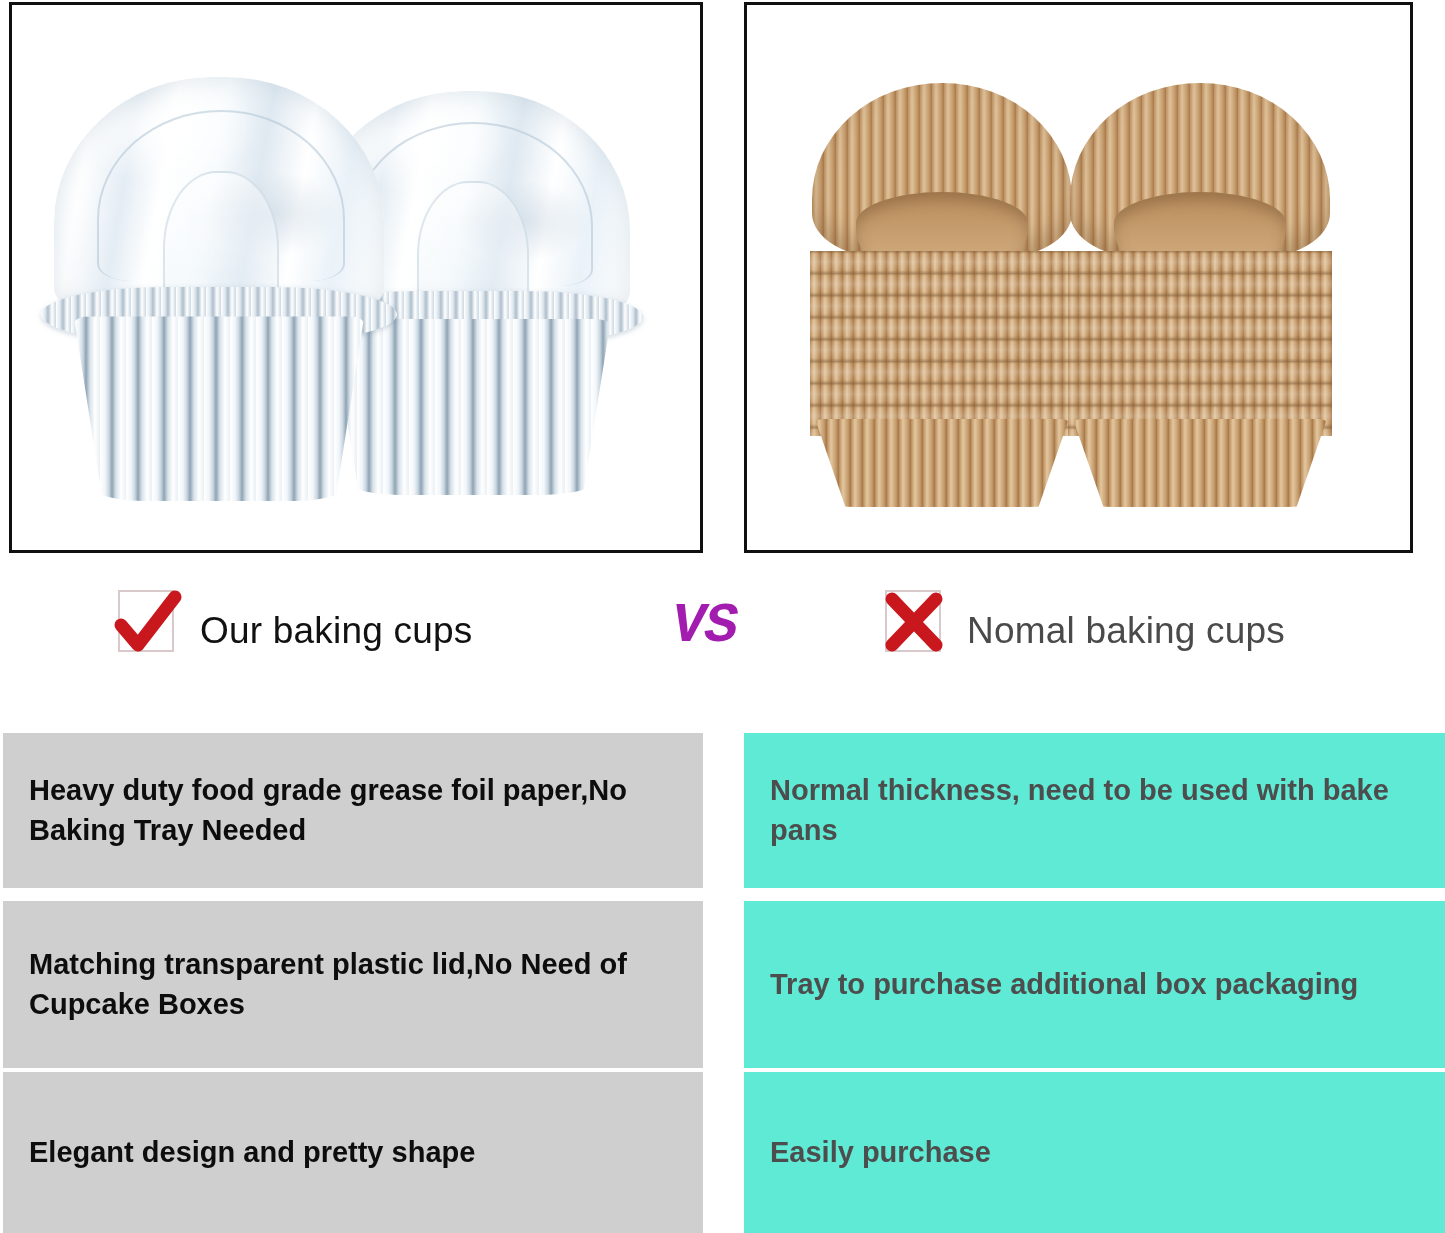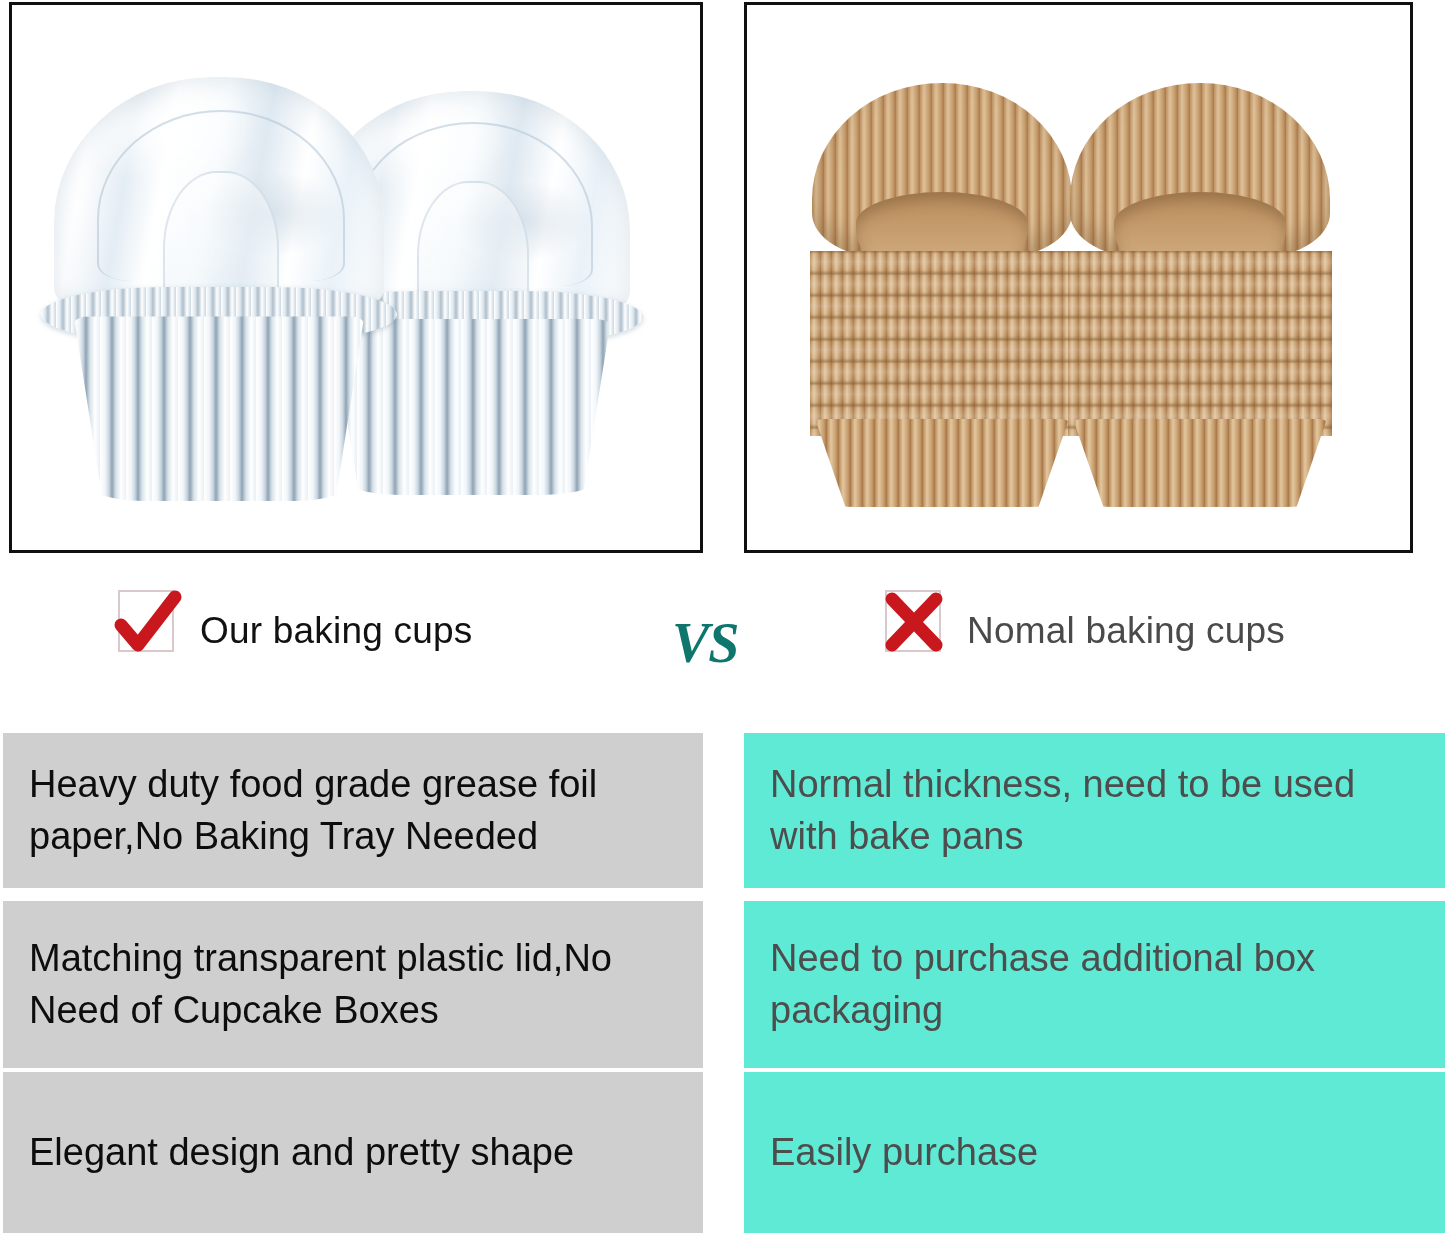--- a/index.html
+++ b/index.html
@@ -197,49 +197,50 @@
     font-weight: 400;
     white-space: nowrap;
     letter-spacing: 0.2px;
   }
   .label-text.ours   { color: #111111; }
   .label-text.normal { color: #4a4a4a; }
 
   .vs-text {
     position: absolute;
     left: 672px;
-    top: 45px;
+    top: 28px;
     font-size: 56px;
     font-weight: 700;
     font-style: italic;
-    color: #0f766e;
-    font-family: Liberation Serif, serif;
+    color: #a21caf;
+    font-family: Liberation Mono, monospace;
     letter-spacing: -1px;
   }
 
   
   .bands { position: absolute; left: 0; top: 0; width: 1445px; height: 1233px; }
   .band {
     position: absolute;
     box-sizing: border-box;
     display: flex;
     align-items: center;
   }
   .band.left  { left: 3px;   width: 700px; background: #cfcfcf; }
   .band.right { left: 744px; width: 701px; background: #5eead4; }
 
   .band.r1 { top: 733px;  height: 155px; }
   .band.r2 { top: 901px;  height: 167px; }
   .band.r3 { top: 1072px; height: 161px; }
 
   .band-text {
-    font-size: 38px;
+    font-size: 29px;
     line-height: 1.36;
     padding: 0 26px;
     white-space: pre-line;
+    font-weight: bold;
   }
   .band.left  .band-text { color: #0d0d0d; }
   .band.right .band-text { color: #4d4d4d; }
 </style>
 </head>
 <body>
 
 <div class="photo-row">
 
   <div class="photo-panel left">
@@ -306,21 +307,21 @@
     <div class="band-text">Heavy duty food grade grease foil paper,No Baking Tray Needed</div>
   </div>
   <div class="band right r1">
     <div class="band-text">Normal thickness, need to be used with bake pans</div>
   </div>
 
   <div class="band left r2">
     <div class="band-text">Matching transparent plastic lid,No Need of Cupcake Boxes</div>
   </div>
   <div class="band right r2">
-    <div class="band-text">Need to purchase additional box packaging</div>
+    <div class="band-text">Tray to purchase additional box packaging</div>
   </div>
 
   <div class="band left r3">
     <div class="band-text">Elegant design and pretty shape</div>
   </div>
   <div class="band right r3">
     <div class="band-text">Easily purchase</div>
   </div>
 
 </div>

